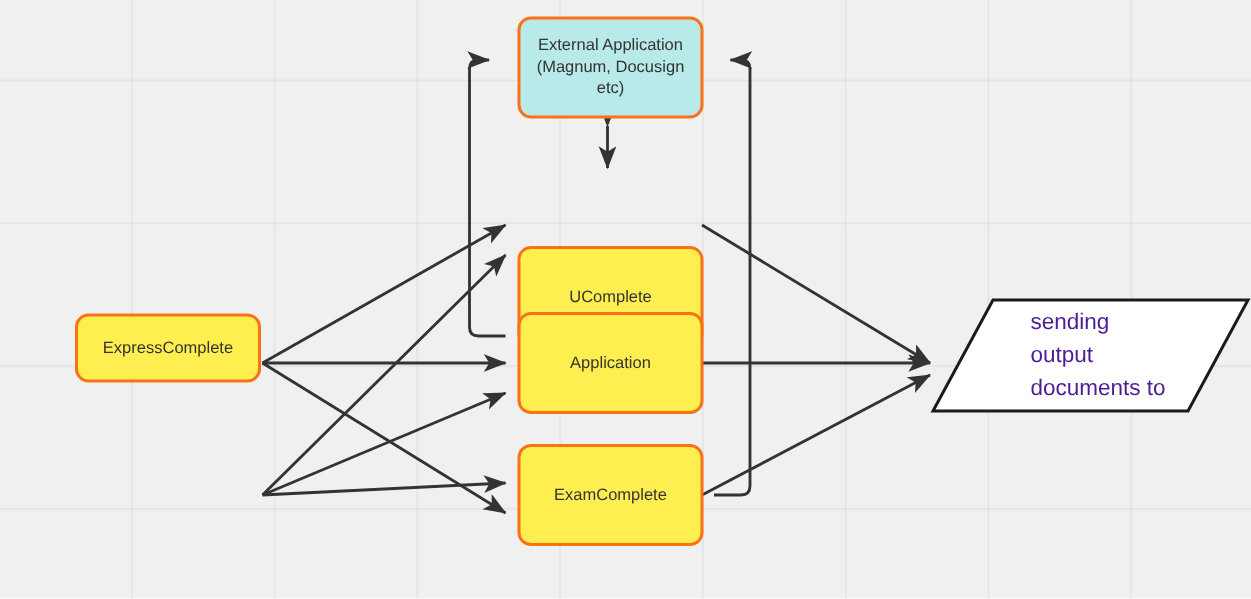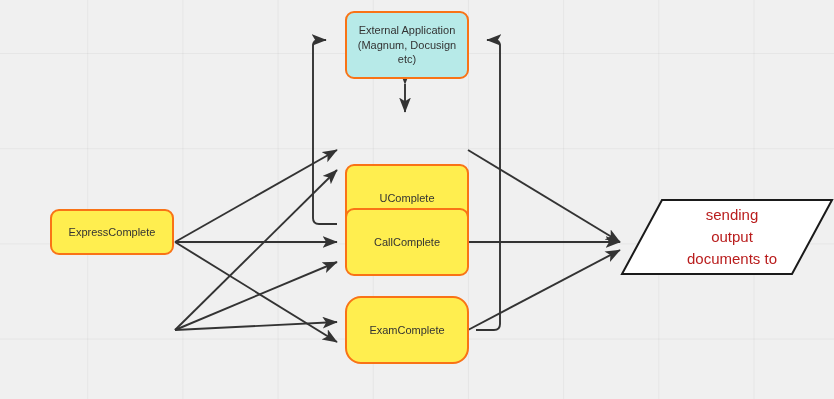--- a/index.html
+++ b/index.html
@@ -55,22 +55,21 @@
     position: absolute;
     z-index: 3;
   }
   .para-wrap svg { display: block; }
   .para-text {
     position: absolute;
     inset: 0;
     display: flex;
     align-items: center;
     justify-content: center;
-    text-align: center;
-    color: #b91c1c;
+    color: #4c1d95;
     font-size: 15px;
     line-height: 1.45;
     white-space: pre-line;
     padding-left: 10px;
   }
 </style>
 </head>
 <body>
 
 <div id="canvas">
@@ -112,24 +111,24 @@
   <div class="node cyan" style="left:345px; top:11px; width:124px; height:68px;">
     <span class="node-label">External Application
 (Magnum, Docusign etc)</span>
   </div>
 
   <div class="node yellow" style="left:345px; top:116px; width:124px; height:68px;margin-top:48px;">
     <span class="node-label">UComplete</span>
   </div>
 
   <div class="node yellow" style="left:345px; top:208px; width:124px; height:68px;">
-    <span class="node-label">CallComplete</span>
+    <span class="node-label">Application</span>
   </div>
 
-  <div class="node yellow" style="left:345px; top:296px; width:124px; height:68px;border-radius:16px;">
+  <div class="node yellow" style="left:345px; top:296px; width:124px; height:68px;">
     <span class="node-label">ExamComplete</span>
   </div>
 
   <div class="node yellow" style="left:50px; top:209px; width:124px; height:46px;">
     <span class="node-label">ExpressComplete</span>
   </div>
 
 
   <div class="para-wrap" style="left:620px; top:198px; width:214px; height:78px;">
     <svg width="214" height="78" viewBox="0 0 214 78" xmlns="http://www.w3.org/2000/svg">

